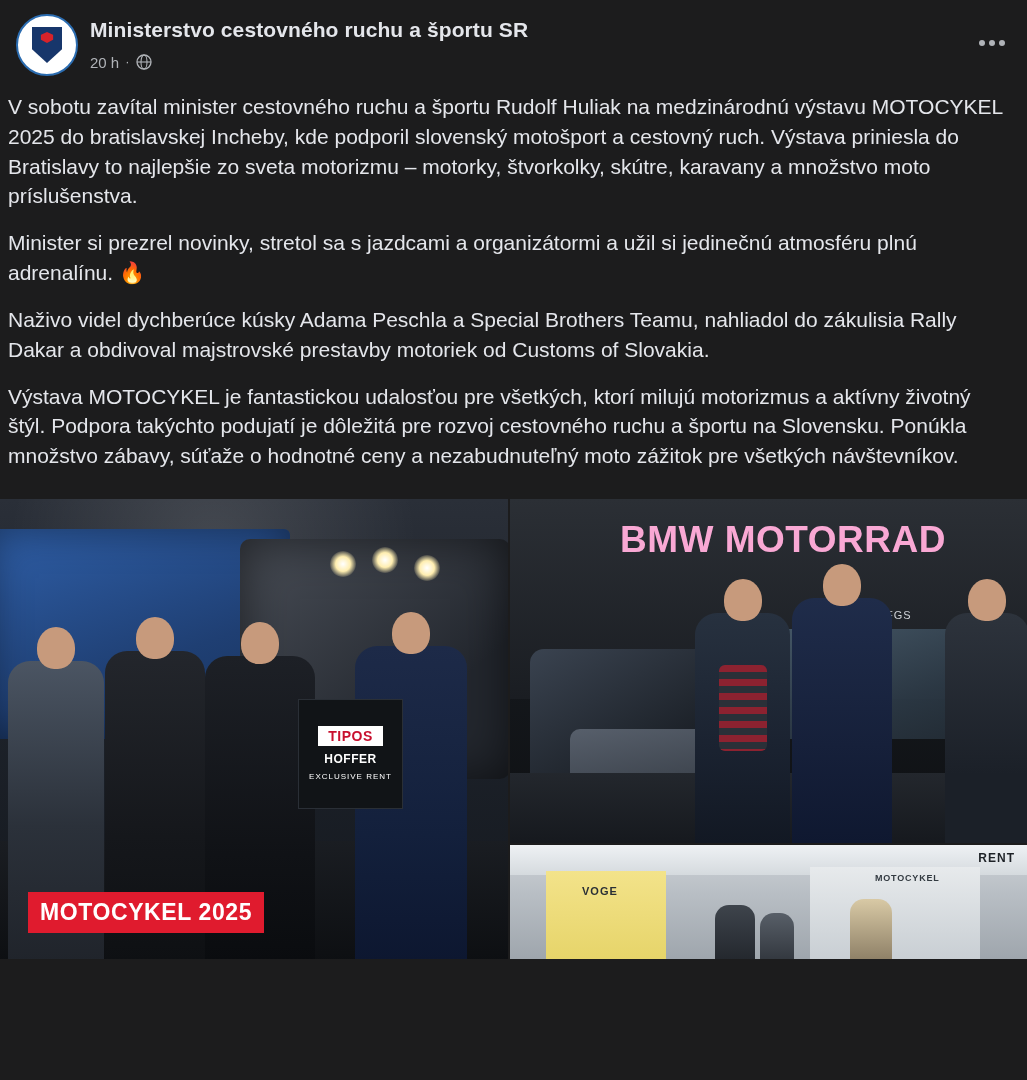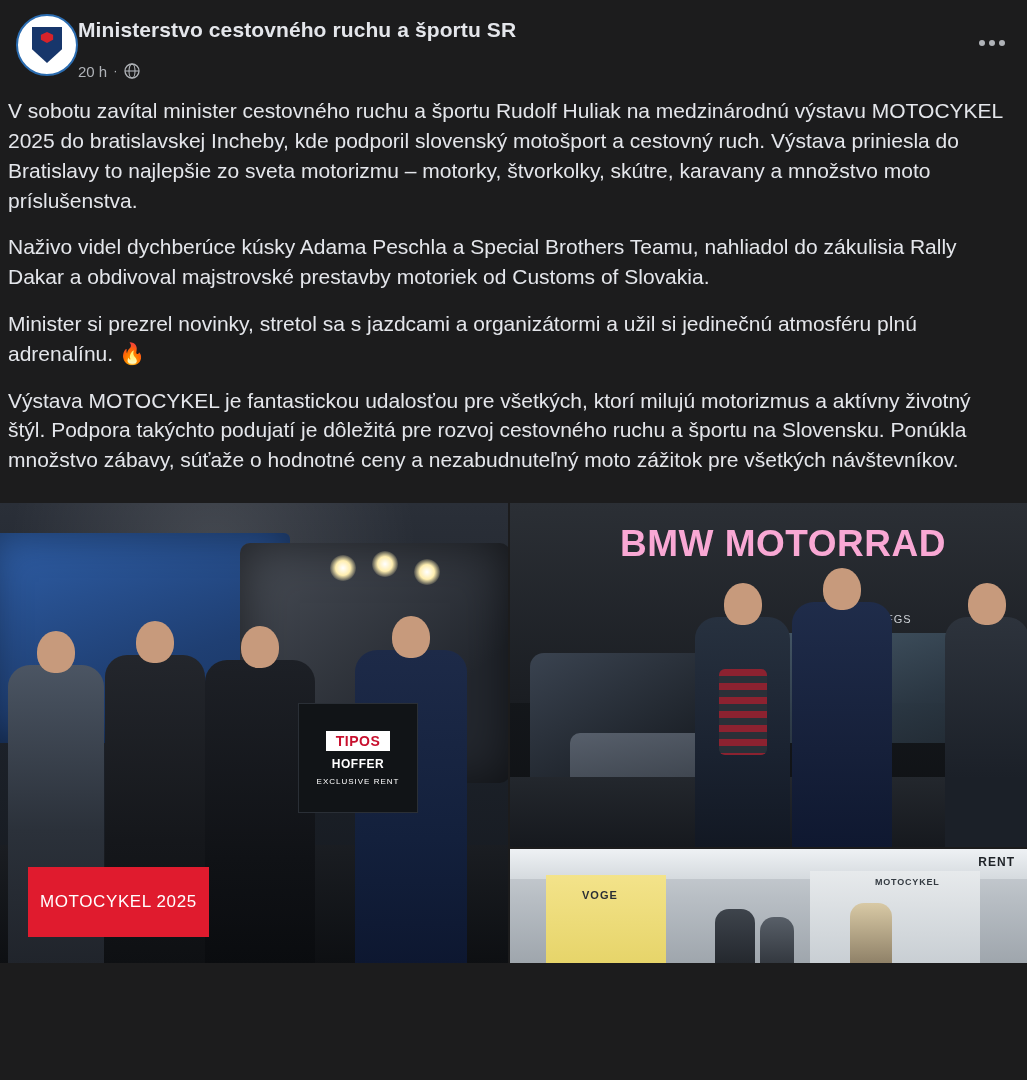--- a/index.html
+++ b/index.html
@@ -51,24 +51,25 @@
     background: #d8232a;
     clip-path: polygon(50% 0, 100% 28%, 100% 68%, 50% 100%, 0 68%, 0 28%);
   }
   .avatar .ring-text {
     position: absolute;
     inset: 0;
     border-radius: 50%;
     border: 6px solid rgba(255,255,255,0);
   }
   .header-text {
+    margin-left: 12px;
     padding-top: 4px;
     display: flex;
     flex-direction: column;
-    gap: 21px;
+    gap: 12px;
   }
   .page-name {
     color: #e4e6eb;
     font-size: 21px;
     font-weight: bold;
     letter-spacing: .1px;
     line-height: 1.15;
   }
   .meta-row {
     display: flex;
@@ -172,44 +173,44 @@
     position: absolute;
     top: -34px; left: 50%;
     transform: translateX(-50%);
     width: 38px; height: 42px;
     border-radius: 50% 50% 45% 45%;
     background: #c79a7c;
   }
   .p1-sign {
     position: absolute;
     left: 298px; top: 200px;
-    width: 120px; height: 110px;
+    width: 105px; height: 110px;
     background: #111417;
     border: 1px solid #2a2f36;
     display: flex; flex-direction: column;
     align-items: center; justify-content: center;
     gap: 6px;
   }
   .p1-sign .tipos {
     background: #fff; color: #c8102e;
     font-weight: bold; font-size: 14px;
     padding: 2px 10px; letter-spacing: .5px;
   }
   .p1-sign .hoffer {
     color: #fff; font-size: 12px; font-weight: bold; letter-spacing: .5px;
   }
   .badge-motocykel {
     position: absolute;
     left: 28px; bottom: 28px;
     background: #e01b2e;
     color: #fff;
-    font-size: 17px;
-    font-weight: normal;
+    font-size: 23px;
+    font-weight: bold;
     letter-spacing: .6px;
-    padding: 25px 12px;
+    padding: 7px 12px;
   }
   
   .p2-bg {
     position: absolute; inset: 0;
     background: linear-gradient(180deg, #1b1e23 0%, #14171b 55%, #0e1013 100%);
   }
   .p2-wall {
     position: absolute; left: 0; right: 0; top: 0; height: 200px;
     background: linear-gradient(180deg, #2b2f35 0%, #1a1d22 100%);
   }
@@ -332,22 +333,22 @@
 
     <div class="menu-dots">
       <span></span>
       <span></span>
       <span></span>
     </div>
   </div>
 
   <div class="post-body">
     <p>V sobotu zavítal minister cestovného ruchu a športu Rudolf Huliak na medzinárodnú výstavu MOTOCYKEL 2025 do bratislavskej Incheby, kde podporil slovenský motošport a cestovný ruch. Výstava priniesla do Bratislavy to najlepšie zo sveta motorizmu – motorky, štvorkolky, skútre, karavany a množstvo moto príslušenstva.</p>
+    <p>Minister si prezrel novinky, stretol sa s jazdcami a organizátormi a užil si jedinečnú atmosféru plnú adrenalínu. 🔥</p>
     <p>Naživo videl dychberúce kúsky Adama Peschla a Special Brothers Teamu, nahliadol do zákulisia Rally Dakar a obdivoval majstrovské prestavby motoriek od Customs of Slovakia.</p>
-    <p>Minister si prezrel novinky, stretol sa s jazdcami a organizátormi a užil si jedinečnú atmosféru plnú adrenalínu. 🔥</p>
     <p>Výstava MOTOCYKEL je fantastickou udalosťou pre všetkých, ktorí milujú motorizmus a aktívny životný štýl. Podpora takýchto podujatí je dôležitá pre rozvoj cestovného ruchu a športu na Slovensku. Ponúkla množstvo zábavy, súťaže o hodnotné ceny a nezabudnuteľný moto zážitok pre všetkých návštevníkov.</p>
   </div>
 
   <div class="photo-grid">
 
     <div class="photo photo-1">
       <div class="p1-bg"></div>
       <div class="p1-truck"></div>
       <div class="p1-buggy"></div>
       <div class="p1-light" style="left:330px; top:52px;"></div>

